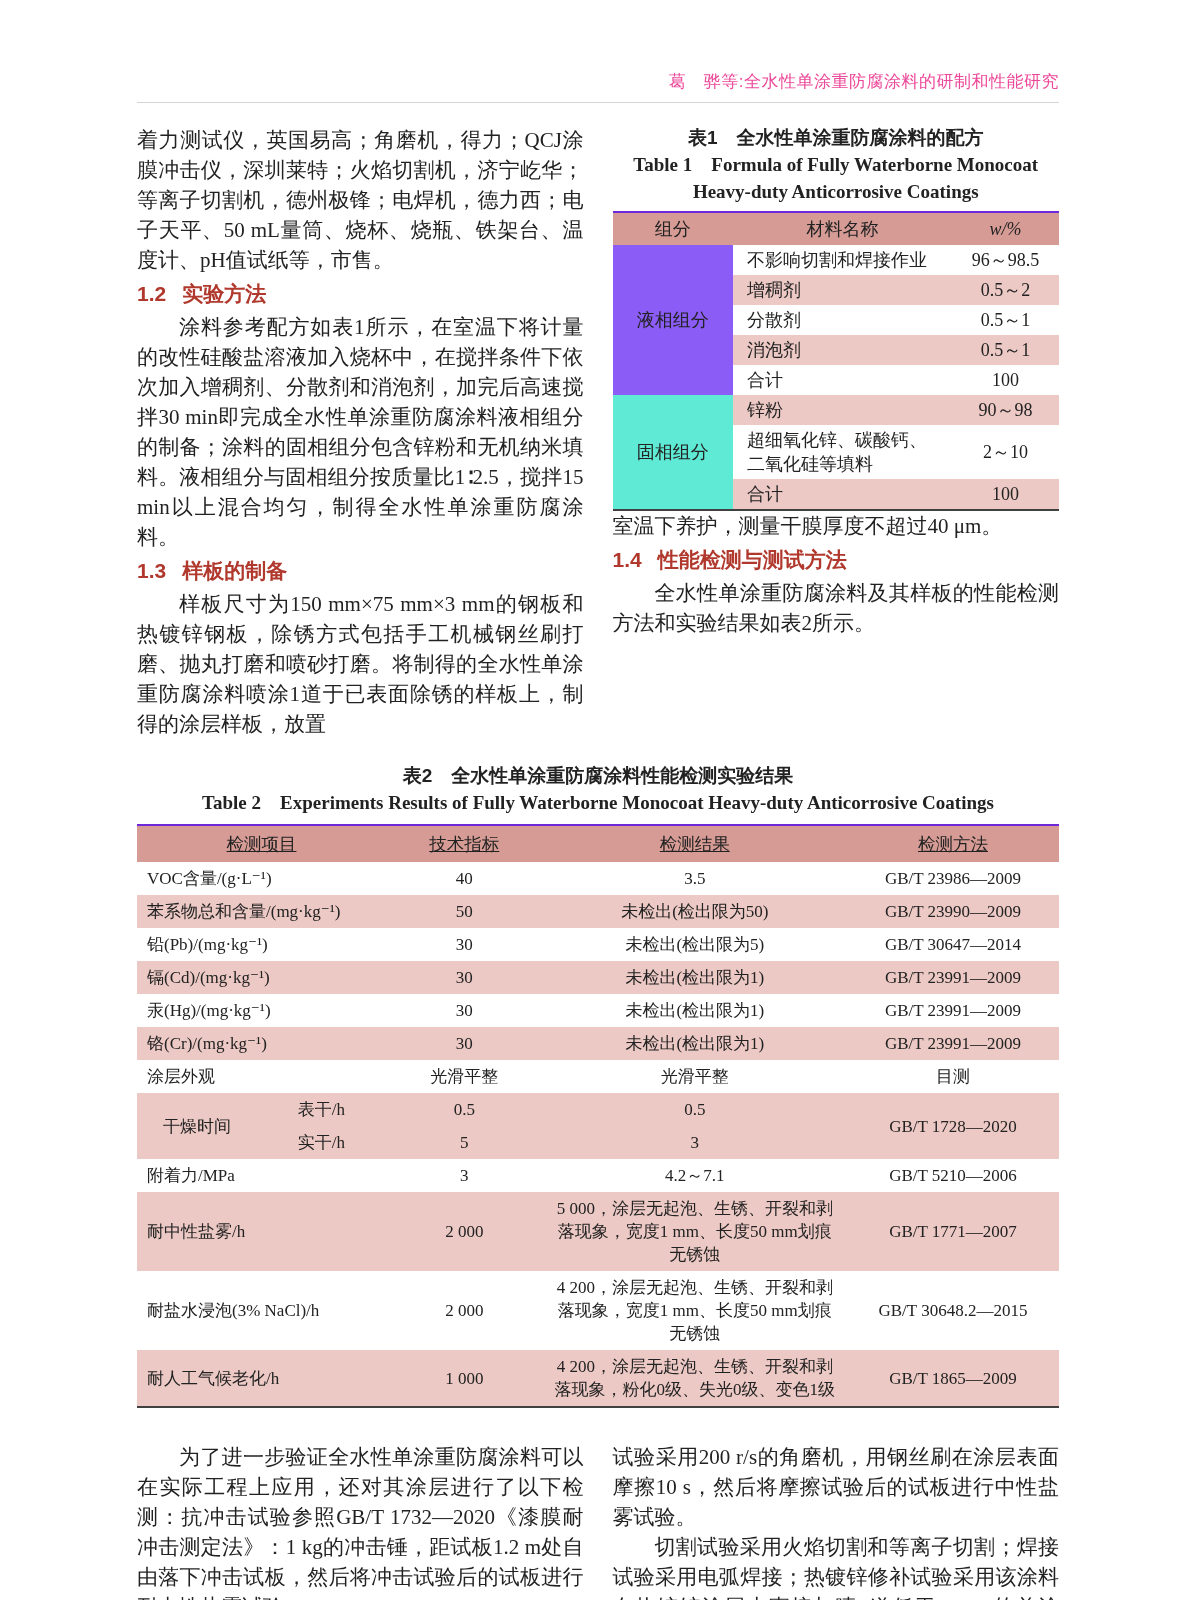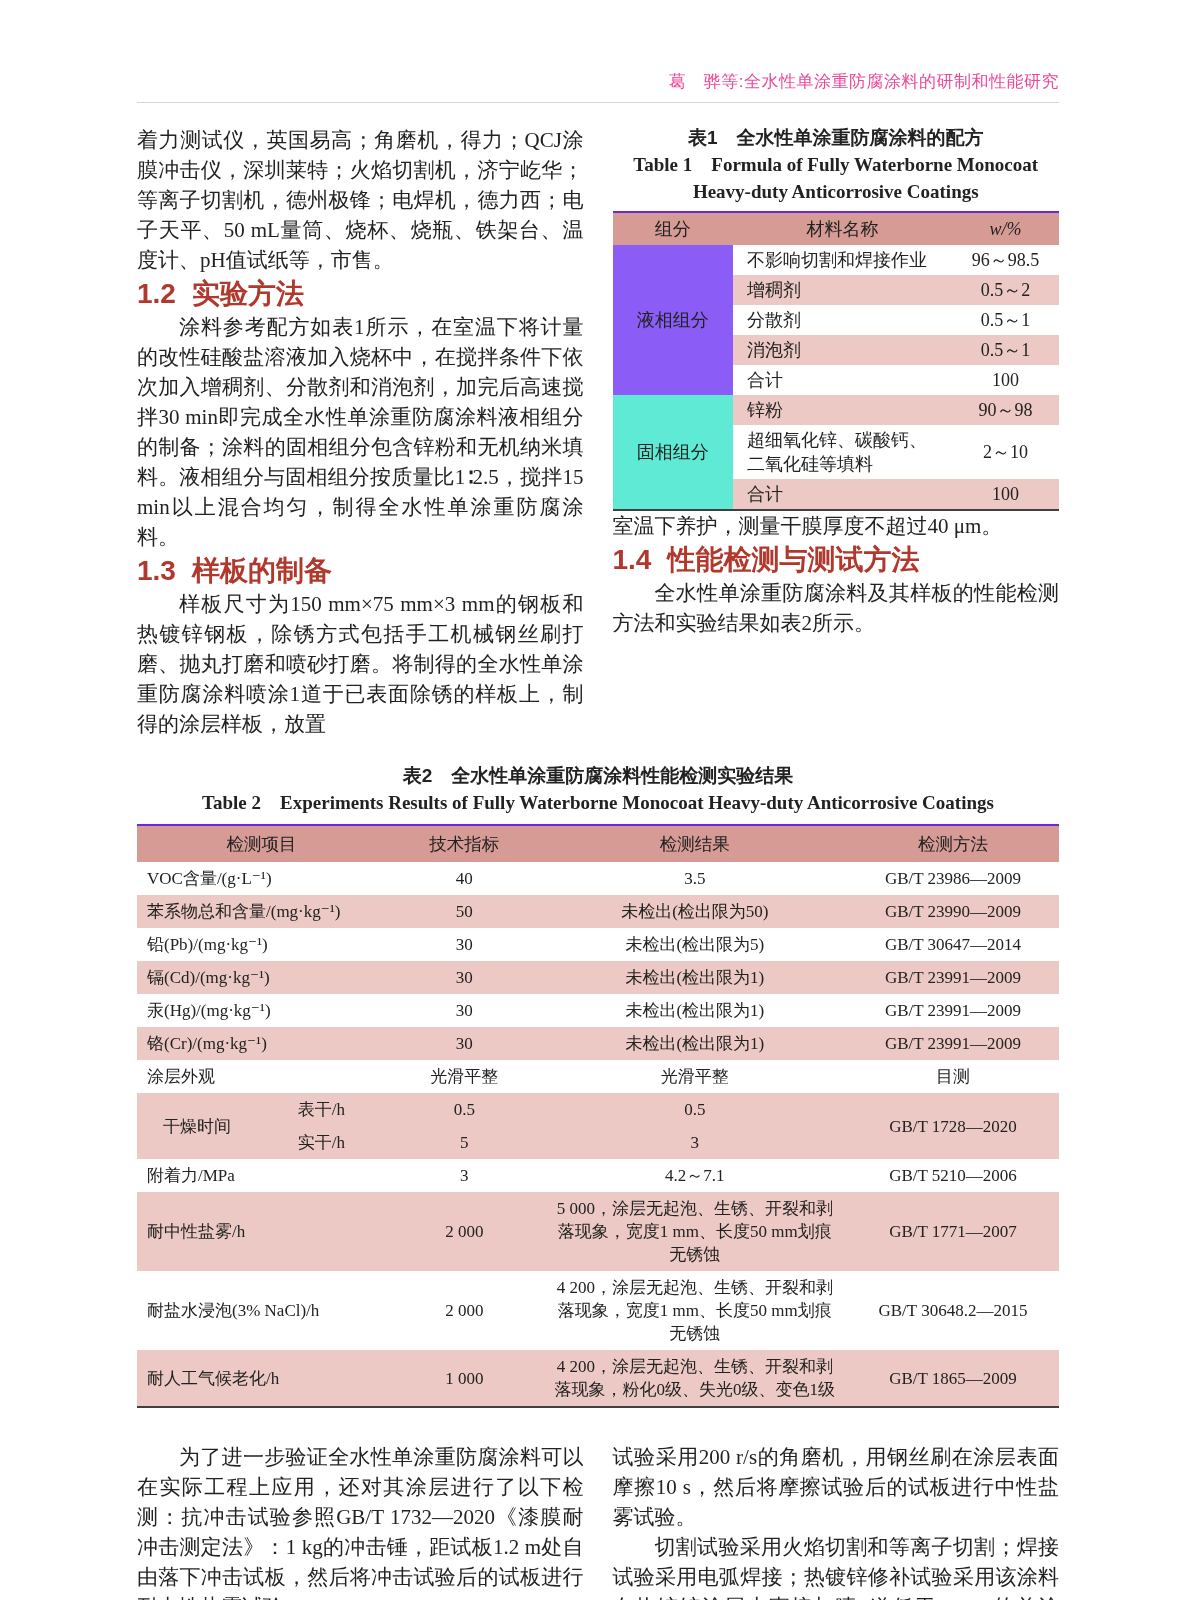--- a/index.html
+++ b/index.html
@@ -37,21 +37,21 @@
     line-height:30px;
     text-align:justify;
     text-justify:inter-ideograph;
   }
   p.body.indent{text-indent:2em;}
   .sec-head{
     display:flex;align-items:baseline;gap:16px;
     margin:4px 0 3px 0;
     font-family:"Liberation Sans","DejaVu Sans",sans-serif;
     font-weight:bold;
-    font-size:28px;line-height:30px;
+    font-size:21px;line-height:30px;
     color:#b1382d;
   }
   
   .tcap-cn{
     text-align:center;font-weight:bold;
     font-family:"Liberation Sans","DejaVu Sans",sans-serif;
     font-size:19px;line-height:26px;margin:0;
   }
   .tcap-en{
     text-align:center;font-weight:bold;
@@ -78,21 +78,21 @@
   
   #table1{margin-top:6px;font-size:18px;}
   #table1 th{font-size:18px;line-height:26px;}
   #table1 td{line-height:24px;}
   #table1 td.mat{padding-left:14px;}
   .spanwhite{background:#8b5cf6;}
   .spanpink{background:#5eead4;}
   
   .table2-wrap{margin-top:24px;}
   #table2{margin-top:8px;font-size:17px;}
-  #table2 th{font-size:17.5px;line-height:26px;padding:5px 8px;}
+  #table2 th{font-size:17.5px;line-height:26px;padding:5px 8px;text-decoration:underline;}
   #table2 td{line-height:23px;padding:5px 8px;}
   #table2 td.item{padding-left:10px;}
   .aftertable{margin-top:14px;}
 </style>
 </head>
 <body>
 
 <div class="page">
 
   <div class="running-head">葛　骅等:全水性单涂重防腐涂料的研制和性能研究</div>

